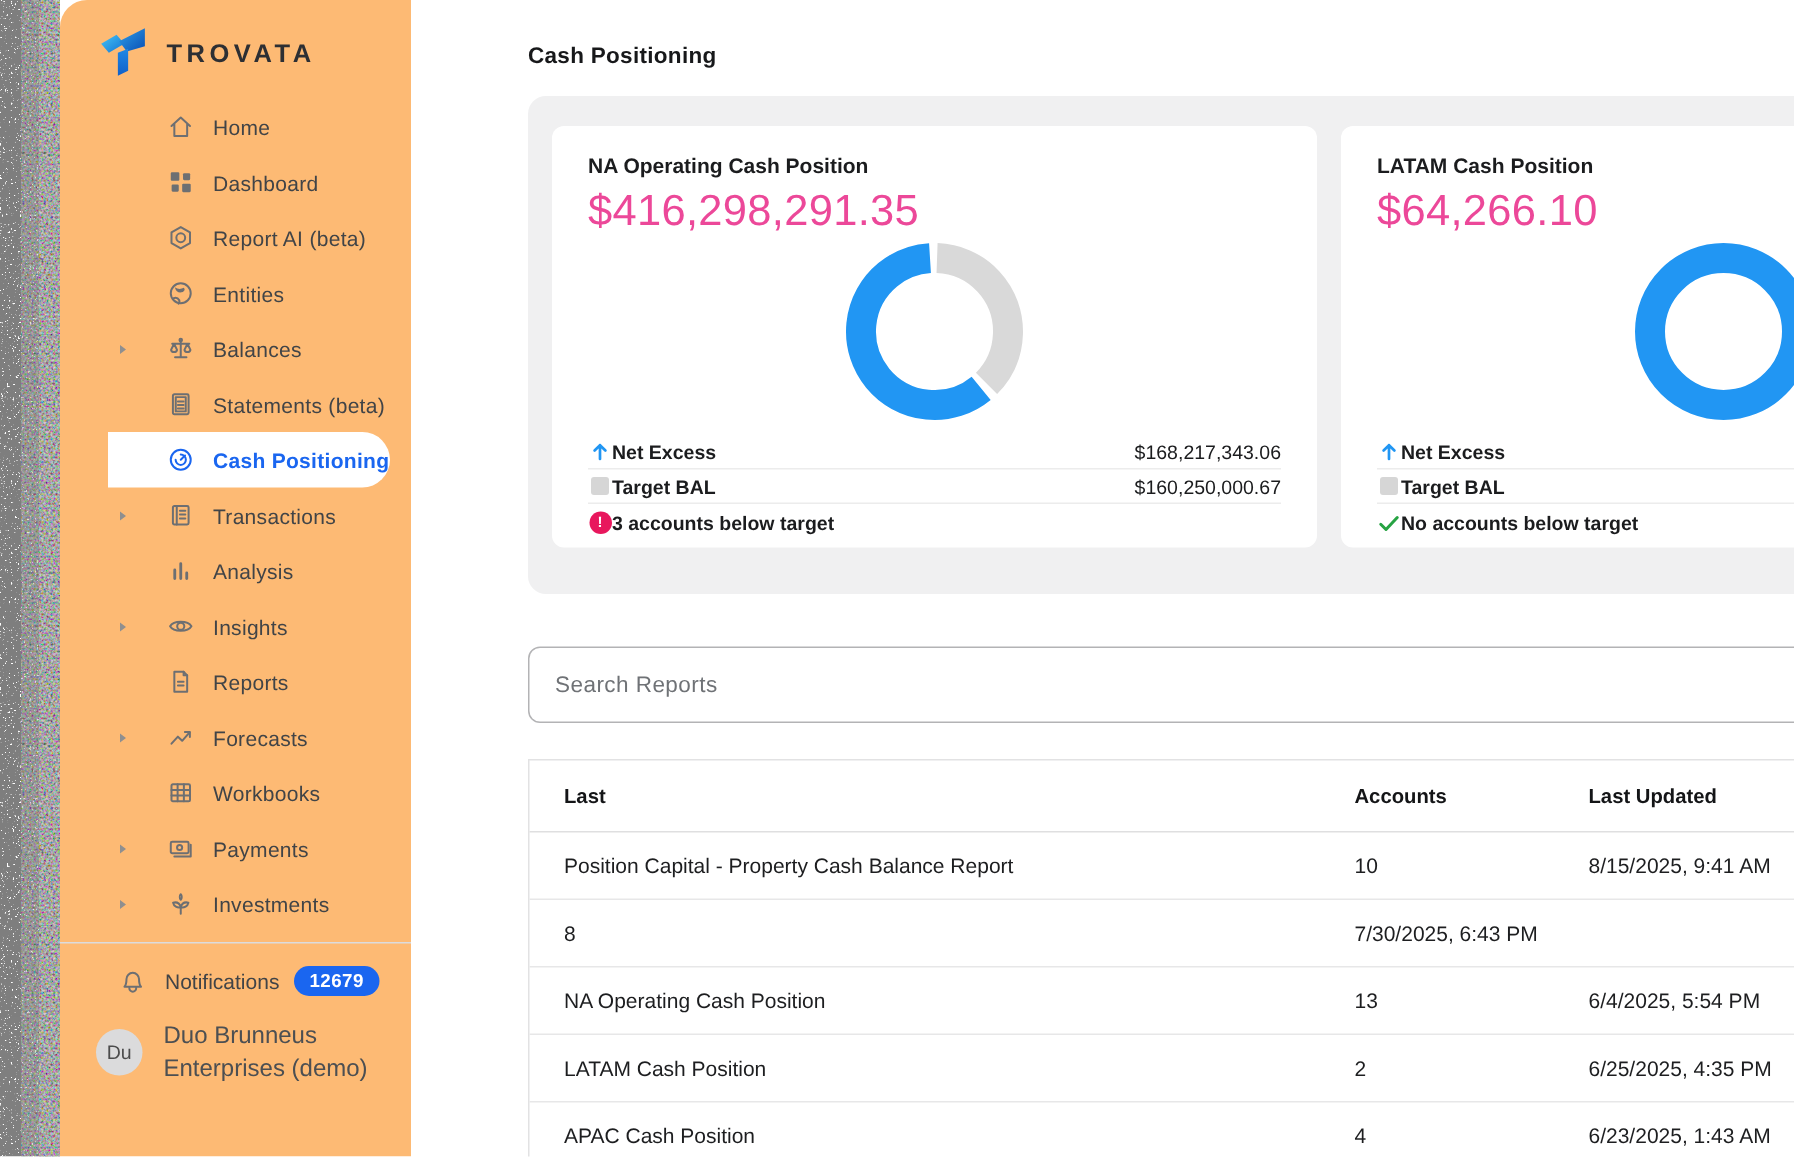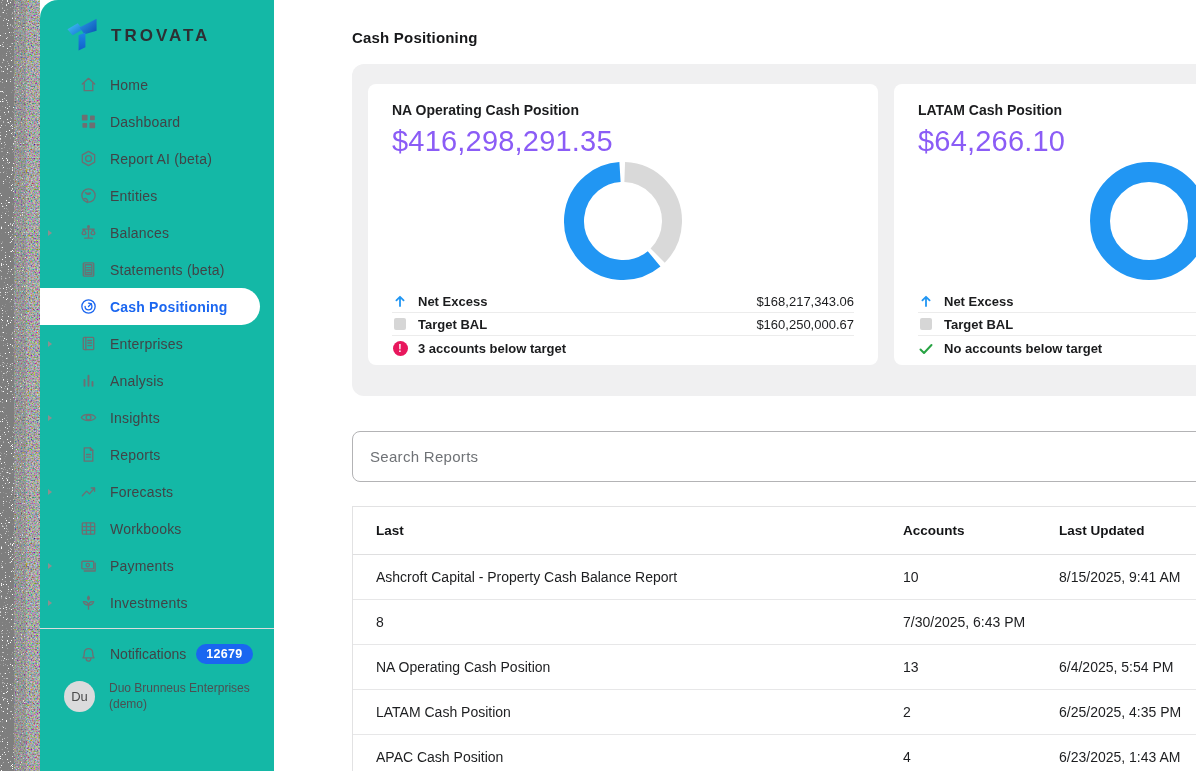--- a/index.html
+++ b/index.html
@@ -4,65 +4,65 @@
 <style>
   * { margin:0; padding:0; box-sizing:border-box; }
   html,body { width:1196px; height:771px; overflow:hidden; background:#fff;
     font-family:"Liberation Sans", sans-serif; position:relative; }
 
   
   .noise-strip { position:absolute; left:0; top:0; width:40px; height:771px; z-index:5; }
 
   
   .sidebar { position:absolute; left:40px; top:0; width:234px; height:771px;
-    background:#14b8a6; border-radius:18px 0 0 0; display:flex; flex-direction:column; }
+    background:#fdba74; border-radius:18px 0 0 0; display:flex; flex-direction:column; }
   .logo-row { display:flex; align-items:center; gap:13px; padding:16px 0 10px 26px; height:66px; }
   .logo-mark { width:32px; height:36px; flex:0 0 auto; }
   .brand-name { font-size:17px; font-weight:bold; letter-spacing:3px; color:#2d2f33; }
-  .nav { flex:0 0 auto; }
+  .nav { flex:0 0 auto;margin-left:32px; }
   .nav-item { position:relative; height:37px; display:flex; align-items:center; cursor:pointer; }
   .nav-item .caret { position:absolute; left:8px; width:0; height:0;
     border-left:4px solid #8f8f8f; border-top:3.5px solid transparent; border-bottom:3.5px solid transparent; }
   .nav-item .nicon { width:19px; height:19px; margin-left:39px; flex:0 0 auto; display:flex; }
   .nav-item .nlabel { margin-left:12px; font-size:14px; color:#414447; letter-spacing:.2px; }
   .nav-item.active { background:#fff; margin-right:14px; border-radius:0 20px 20px 0; }
   .nav-item.active .nlabel { color:#1a66f0; font-weight:bold; }
   .nicon svg { width:19px; height:19px; stroke:#6d6f72; fill:none; stroke-width:1.4;
     stroke-linecap:round; stroke-linejoin:round; }
   .nav-item.active .nicon svg { stroke:#1a66f0; }
   .nicon svg .fillme { fill:#6d6f72; stroke:none; }
   .side-divider { height:1px; background:#dcdcdd; margin:7px 0 6px 0; }
   .notif-row { height:37px; display:flex; align-items:center; cursor:pointer; }
   .notif-row .nicon { width:19px; height:19px; margin-left:39px; display:flex; }
   .notif-row .nlabel { margin-left:12px; font-size:14px; color:#414447; }
   .notif-badge { margin-left:10px; background:#1a66f0; color:#fff; font-size:12.5px; font-weight:bold;
     border-radius:12px; padding:3px 10px; letter-spacing:.3px; }
   .user-row { display:flex; align-items:center; margin:8px 0 16px 24px; cursor:pointer; }
   .avatar { width:31px; height:31px; border-radius:50%; background:#dbdbdc; color:#4c4c4c;
     font-size:13px; display:flex; align-items:center; justify-content:center; flex:0 0 auto; }
-  .user-name { margin-left:14px; font-size:12px; color:#4c4f52; line-height:1.35; width:160px; }
+  .user-name { margin-left:14px; font-size:16px; color:#4c4f52; line-height:1.35; width:160px; }
 
   
   .main { position:absolute; left:274px; top:0; right:0; bottom:0; background:#fff; }
   .content { margin-left:78px; }
   .page-title { font-size:15px; font-weight:bold; color:#17181a; padding-top:29px; letter-spacing:.2px; }
 
   .panel { margin-top:18px; width:calc(100% + 30px); background:#f0f0f1;
     border-radius:12px 0 0 12px; padding:20px 16px 31px 16px; display:flex; gap:16px; }
   .card { width:510px; flex:0 0 auto; background:#fff; border-radius:8px; padding:18px 24px 12px 24px;
     height:281px; display:flex; flex-direction:column; }
   .card-title { font-size:14px; font-weight:bold; color:#1b1c1e; }
-  .card-amount { font-size:29px; color:#8b5cf6; margin-top:7px; letter-spacing:.2px; }
+  .card-amount { font-size:29px; color:#ec4899; margin-top:7px; letter-spacing:.2px; }
   .donut-wrap { height:122px; margin-top:3px; display:flex; justify-content:center; }
   .donut-wrap svg { width:120px; height:120px; }
   .stats { margin-top:9px; }
   .stat-row { height:23px; display:flex; align-items:center; border-bottom:1px solid #ececec; }
   .stat-row.status { border-bottom:none; height:25px; }
   .stat-ico { width:16px; display:flex; justify-content:center; }
-  .stat-label { margin-left:10px; font-size:13px; font-weight:bold; color:#1b1c1e; }
+  .stat-label { font-size:13px; font-weight:bold; color:#1b1c1e; }
   .stat-value { margin-left:auto; font-size:13px; color:#1b1c1e; }
   .swatch { width:12px; height:12px; background:#d6d6d6; border-radius:2px; }
   .alert-dot { width:15px; height:15px; border-radius:50%; background:#e8175d; color:#fff;
     font-size:10px; font-weight:bold; display:flex; align-items:center; justify-content:center; }
 
   .search-box { margin-top:35px; width:calc(100% + 30px); height:51px; border:1px solid #b3b3b5;
     border-radius:8px; background:#fff; display:flex; align-items:center; }
   .search-box input { border:none; outline:none; width:100%; height:100%; background:transparent;
     font-family:"Liberation Sans", sans-serif; font-size:15px; color:#2a2a2a; padding:0 17px; letter-spacing:.3px; }
   .search-box input::placeholder { color:#6f7276; }
@@ -202,21 +202,21 @@
     </div>
 
     <div class="nav-item">
       <span class="caret"></span>
       <span class="nicon">
         <svg viewBox="0 0 20 20">
             <rect x="4.5" y="3.5" width="11" height="13" rx="1"></rect>
             <path d="M7.2 3.5 V16.5 M9.4 6.8 H13.2 M9.4 9.5 H13.2 M9.4 12.2 H13.2"></path>
           </svg>
         </span>
-      <span class="nlabel">Enterprises</span>
+      <span class="nlabel">Transactions</span>
     </div>
 
     <div class="nav-item">
       <span class="nicon">
         <svg viewBox="0 0 20 20" style="stroke-width:2">
             <path d="M5.8 9.5 V15.5 M10 5 V15.5 M14.2 11.5 V15.5"></path>
           </svg>
         </span>
       <span class="nlabel">Analysis</span>
     </div>
@@ -388,21 +388,21 @@
       <input type="text" value="" placeholder="Search Reports" style="">
     </div>
 
     <section class="report-table">
       <div class="t-row head">
         <span class="t-cell">Last</span>
         <span class="t-cell">Accounts</span>
         <span class="t-cell">Last Updated</span>
       </div>
       <div class="t-row">
-        <span class="t-cell">Ashcroft Capital - Property Cash Balance Report</span>
+        <span class="t-cell">Position Capital - Property Cash Balance Report</span>
         <span class="t-cell">10</span>
         <span class="t-cell">8/15/2025, 9:41 AM</span>
       </div>
       <div class="t-row">
         <span class="t-cell">8</span>
         <span class="t-cell">7/30/2025, 6:43 PM</span>
       </div>
       <div class="t-row">
         <span class="t-cell">NA Operating Cash Position</span>
         <span class="t-cell">13</span>

